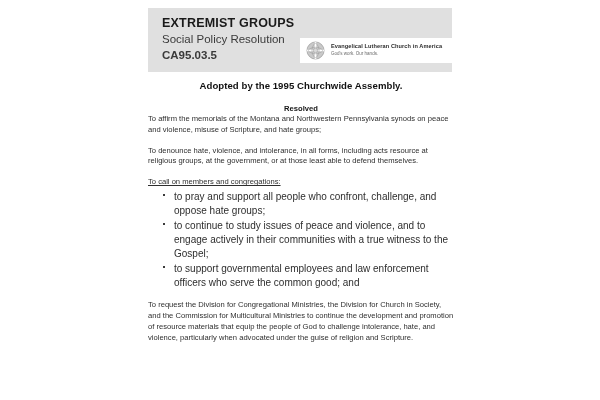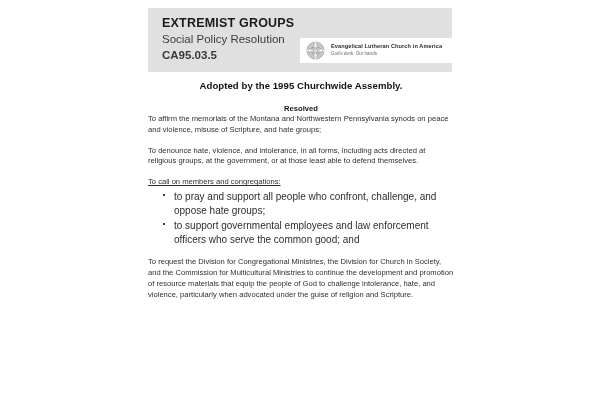--- a/index.html
+++ b/index.html
@@ -189,30 +189,34 @@
   </div>
 
   <div class="body-area">
 
     <div class="adopted-line">Adopted by the 1995 Churchwide Assembly.</div>
 
     <div class="resolved-label">Resolved</div>
 
     <p class="para">To affirm the memorials of the Montana and Northwestern Pennsylvania synods on peace and violence, misuse of Scripture, and hate groups;</p>
 
-    <p class="para">To denounce hate, violence, and intolerance, in all forms, including acts directed at religious groups, at the government, or at those least able to defend themselves.</p>
+    <p class="para">To denounce hate, violence, and intolerance, in all forms, including acts resource at religious groups, at the government, or at those least able to defend themselves.</p>
 
 
 
     <p class="para nogap">To call on members and congregations:</p>
 
     <ul class="bullet-list">
       <li>
         <span class="sq"></span>
         <span>to pray and support all people who confront, challenge, and oppose hate groups;</span>
+      </li>
+      <li>
+        <span class="sq"></span>
+        <span>to continue to study issues of peace and violence, and to engage actively in their communities with a true witness to the Gospel;</span>
       </li>
       <li>
         <span class="sq"></span>
       </li>
       <li>
         <span class="sq"></span>
         <span>to support governmental employees and law enforcement officers who serve the common good; and</span>
       </li>
     </ul>
 

